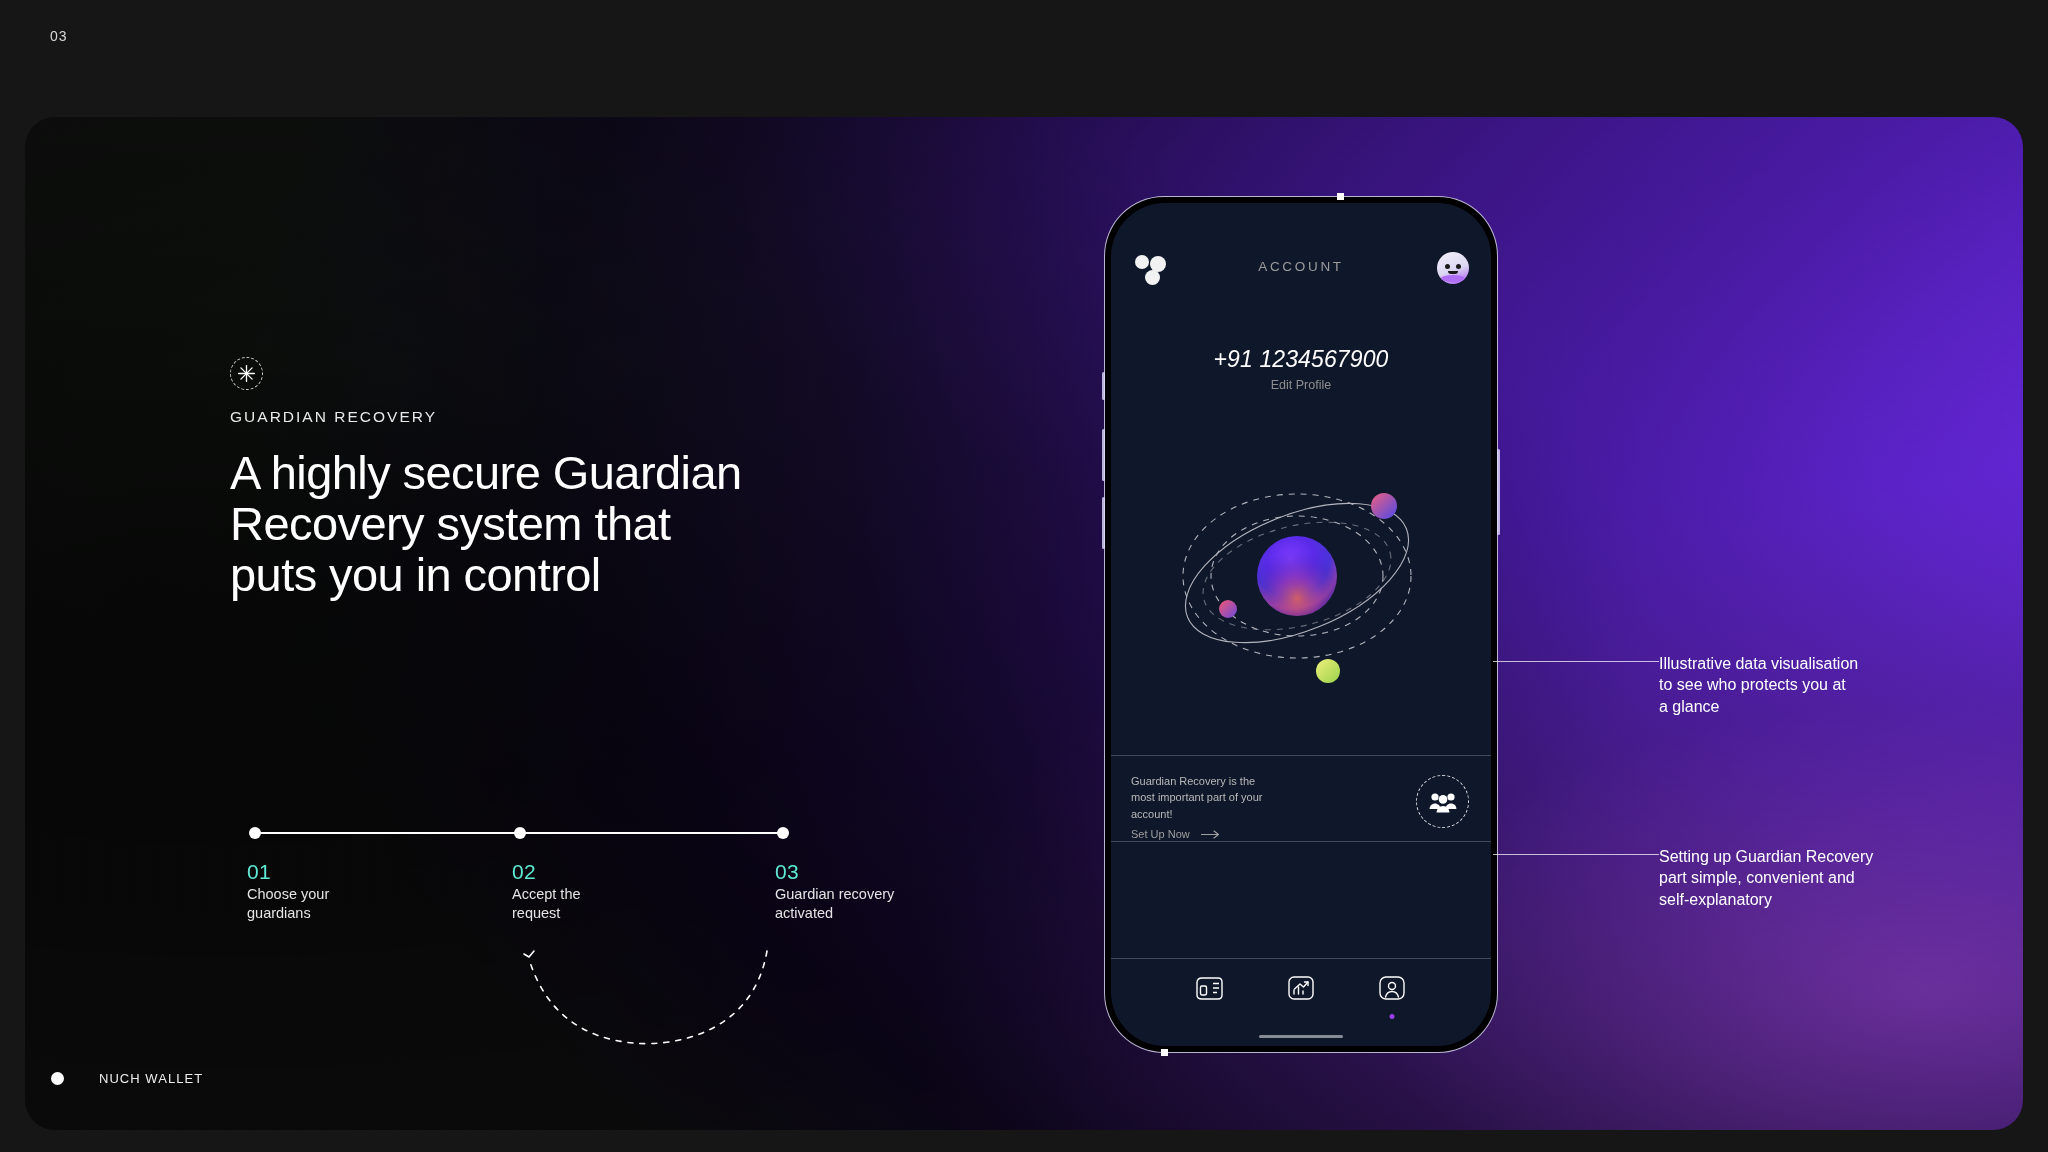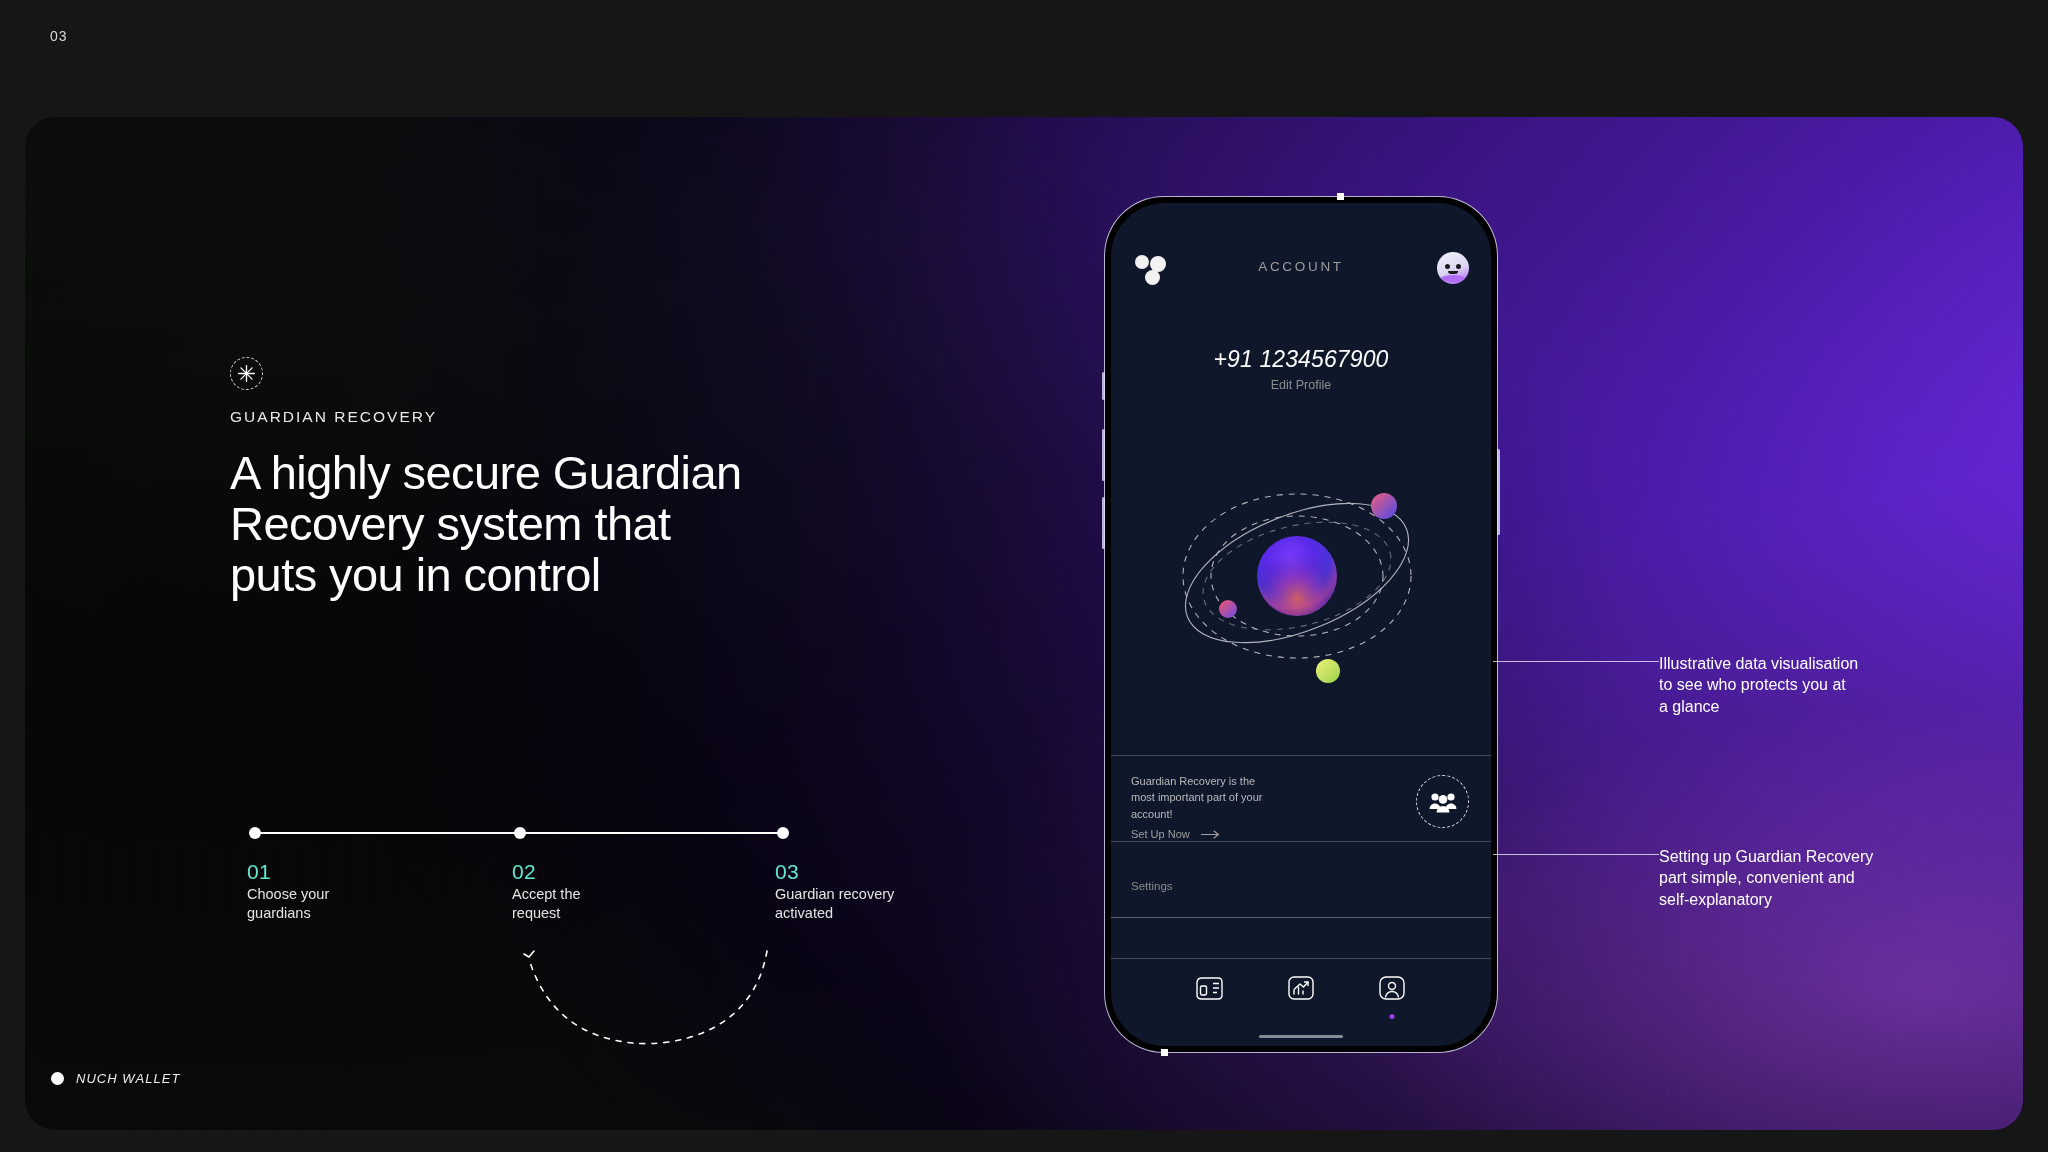--- a/index.html
+++ b/index.html
@@ -89,21 +89,21 @@
   #timeline .step .desc {
     margin-top:1px; font-size:14.5px; line-height:1.28;
     color:#e4e4e4; white-space:pre-line;
   }
 
   #curve-arrow { position:absolute; left:490px; top:828px; }
 
   
   #footer {
     position:absolute; left:26px; bottom:44px;
-    display:flex; align-items:center; gap:12px;font-style:italic;
+    display:flex; align-items:center; gap:35px;
   }
   #footer .bullet { width:13px; height:13px; border-radius:50%; background:#fff; }
   #footer .brand { font-size:13px; letter-spacing:.08em; color:#ededed; }
 
   
   #phone {
     position:absolute; left:1104px; top:196px;
     width:394px; height:857px;
     border-radius:60px;
     border:1.6px solid rgba(226,220,255,.82);
@@ -393,23 +393,20 @@
                 <path d="M0.6 18c0-3.1 2.4-5.4 5.4-5.4S11.4 14.9 11.4 18z"></path>
                 <circle cx="22" cy="6" r="3.6"></circle>
                 <path d="M16.6 18c0-3.1 2.4-5.4 5.4-5.4S27.4 14.9 27.4 18z"></path>
                 <circle cx="14" cy="8.4" r="4.3"></circle>
                 <path d="M7.6 21.4c0-3.6 2.9-6.4 6.4-6.4s6.4 2.8 6.4 6.4z"></path>
               </g>
             </svg>
           </div>
         </div>
 
-        <div class="ph-settings-row">
-          <div class="label">Settings</div>
-        </div>
 
 
         <div class="ph-nav">
           <div class="nav-item">
             <svg width="34" height="30" viewBox="0 0 34 30">
               <g fill="none" stroke="#ffffff" stroke-width="1.4" stroke-linejoin="round">
                 <path d="M4 9.5 C4 6.5 6 5 9 5 H25 C27.5 5 29 6.5 29 9 V22 C29 24.5 27.5 26 25 26 H9 C6 26 4 24.5 4 22 Z"></path>
                 <rect x="7.5" y="13" width="6" height="9" rx="1.4"></rect>
                 <path d="M20 10.5 h6 M20 15 h6 M20 19.5 h4"></path>
               </g>

